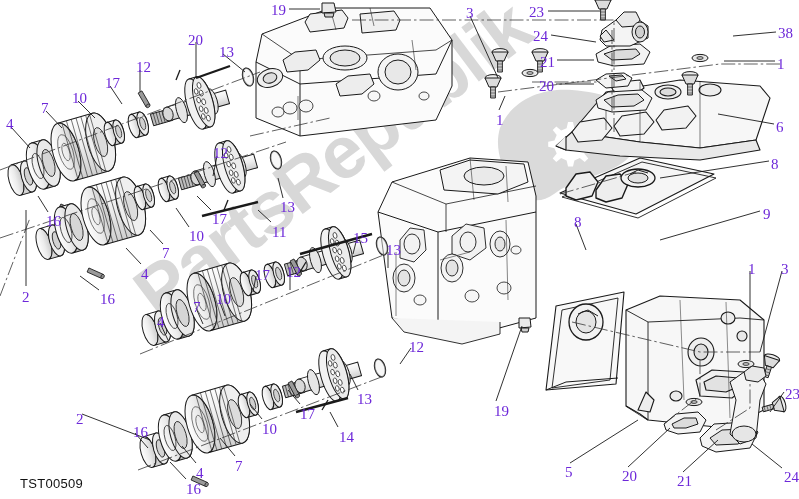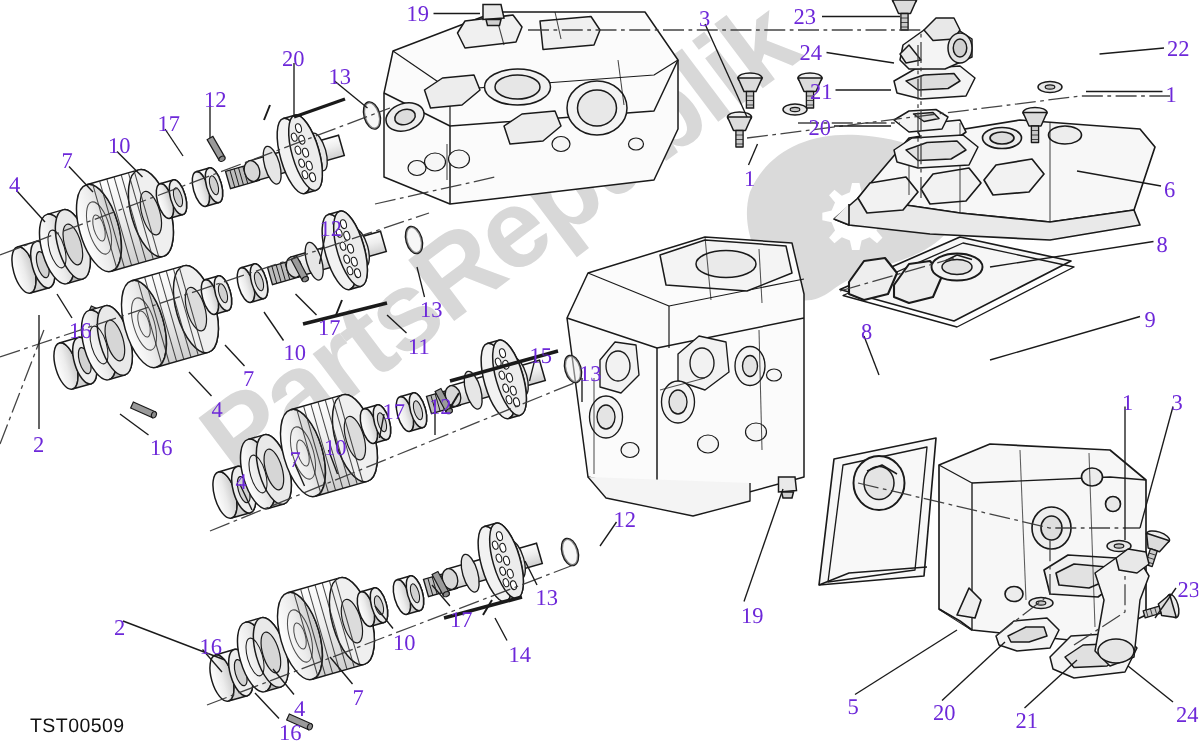--- a/index.html
+++ b/index.html
@@ -525,21 +525,21 @@
         <polyline points="683,472 718,440"></polyline>
         <polyline points="782,468 752,444"></polyline>
         <polyline points="784,392 770,412"></polyline>
       </g>
   </svg>
 
   <div id="labels">
       <div class="lbl" style="left: 271px; top: 3px;">19</div>
       <div class="lbl" style="left: 466px; top: 6px;">3</div>
       <div class="lbl" style="left: 529px; top: 5px;">23</div>
-      <div class="lbl" style="left: 778px; top: 26px;">22</div>
+      <div class="lbl" style="left: 778px; top: 26px;">38</div>
       <div class="lbl" style="left: 188px; top: 33px;">20</div>
       <div class="lbl" style="left: 533px; top: 29px;">24</div>
       <div class="lbl" style="left: 219px; top: 45px;">13</div>
       <div class="lbl" style="left: 777px; top: 57px;">1</div>
       <div class="lbl" style="left: 540px; top: 55px;">21</div>
       <div class="lbl" style="left: 136px; top: 60px;">12</div>
       <div class="lbl" style="left: 539px; top: 79px;">20</div>
       <div class="lbl" style="left: 105px; top: 76px;">17</div>
       <div class="lbl" style="left: 496px; top: 113px;">1</div>
       <div class="lbl" style="left: 72px; top: 91px;">10</div>

